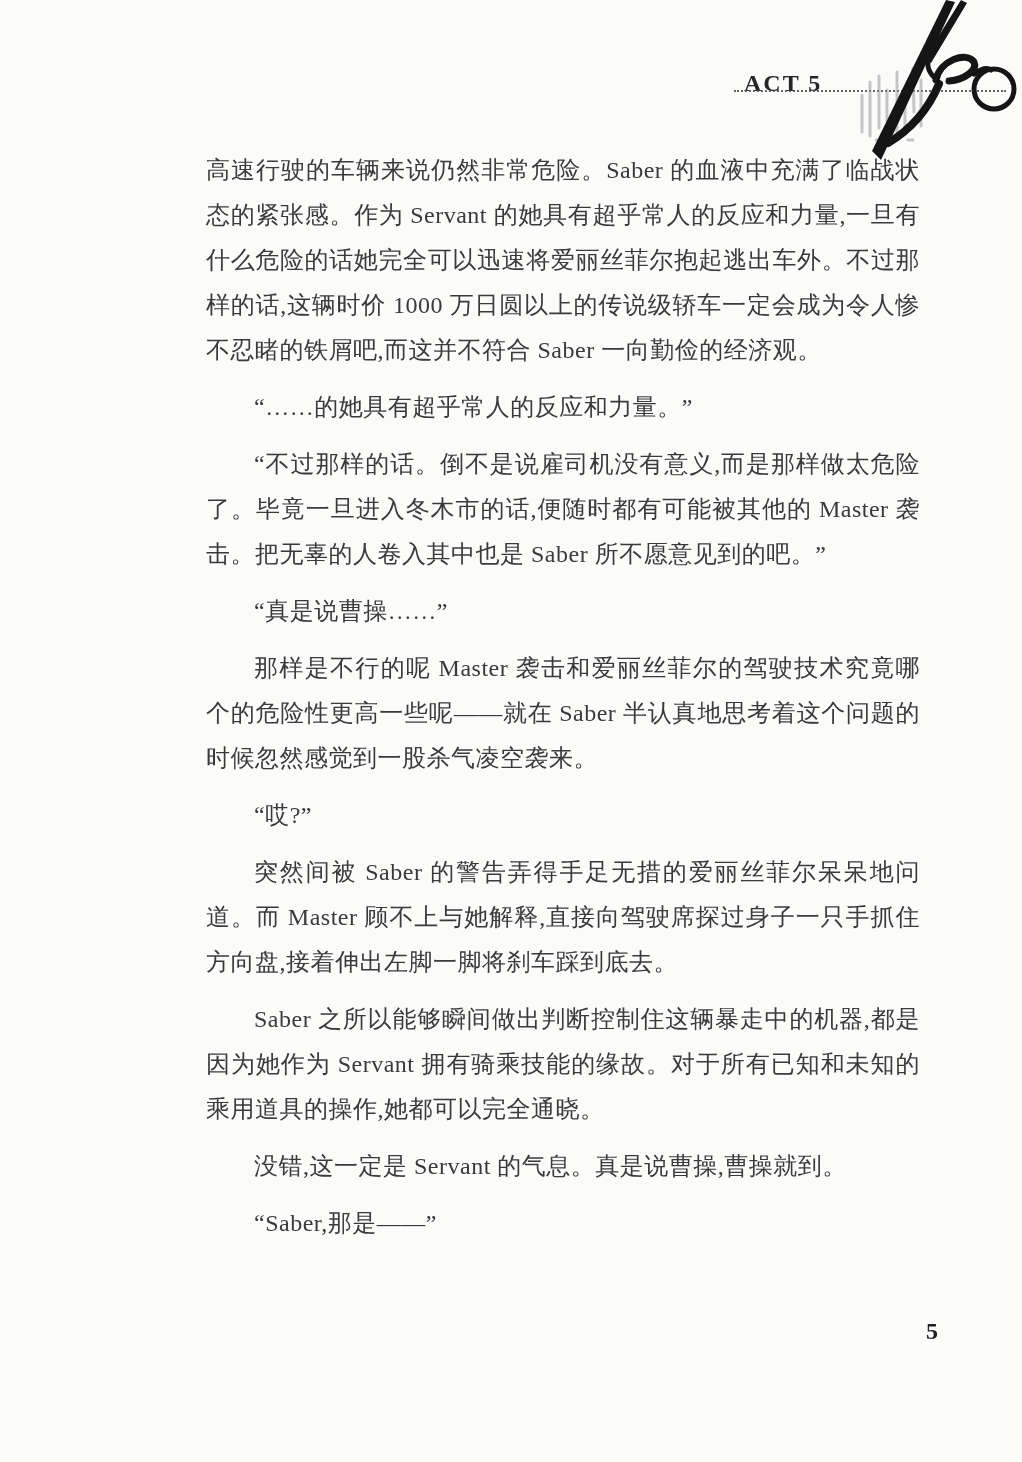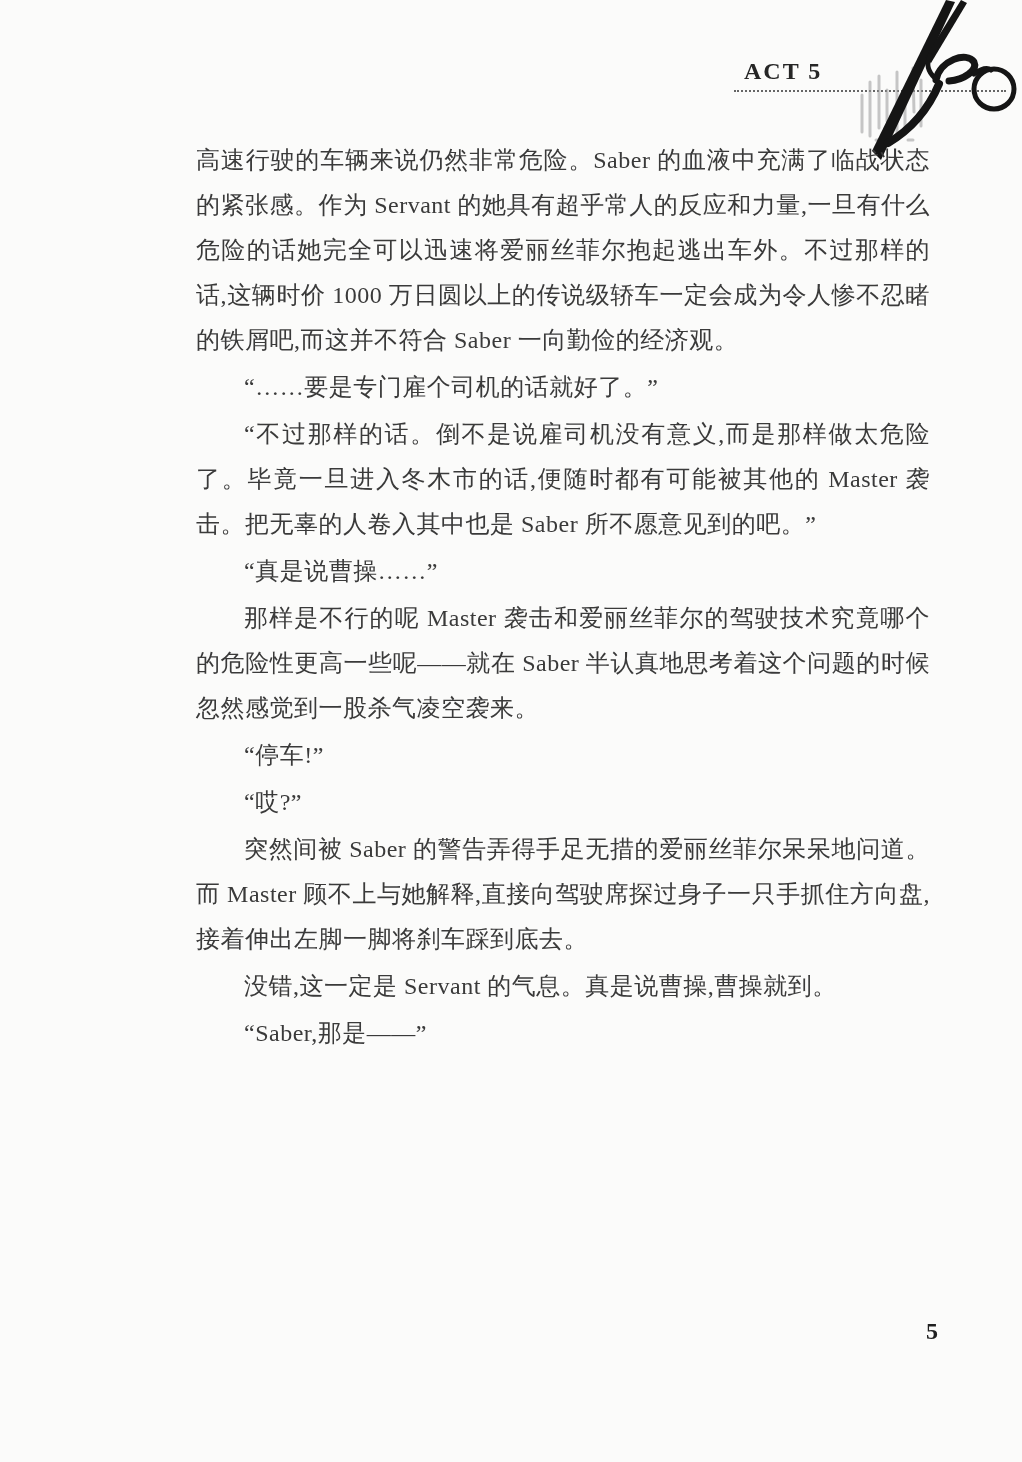--- a/index.html
+++ b/index.html
@@ -12,21 +12,21 @@
     width: 1022px;
     height: 1462px;
     background: #fbfbfa;
     overflow: hidden;
     font-family: "Liberation Serif", "DejaVu Serif", serif;
   }
   
   .act-label {
     position: absolute;
     left: 744px;
-    top: 58px;
+    top: 70px;
     font-size: 24px;
     font-weight: bold;
     letter-spacing: 2px;
     color: #262626;
   }
   .header-rule {
     position: absolute;
     left: 734px;
     top: 90px;
     width: 272px;
@@ -47,21 +47,21 @@
     left: 194px;
     top: 136px;
     width: 738px;
     font-size: 24px;
     line-height: 45px;
     text-align: justify;
     color: #3a3a3a;
     letter-spacing: 0.5px;
   }
   .body-text p {
-    margin: 2px;
+    margin: 12px;
     text-indent: 2em;
   }
   .body-text p.no-indent {
     text-indent: 0;
   }
   
   .page-number {
     position: absolute;
     left: 912px;
     top: 1318px;
@@ -103,26 +103,26 @@
       <path d="M112,56 C108,64 110,72 117,78" stroke-width="5"></path>
       <path d="M118,80 C122,60 149,51 156,62 C160,70 146,80 131,81" stroke-width="7"></path>
       <path d="M121,84 C110,110 92,130 70,143" stroke-width="8"></path>
       <path d="M156,74 C163,69 169,67 173,70" stroke-width="5"></path>
       <circle cx="176" cy="89" r="20" stroke-width="5"></circle>
     </g>
   </svg>
 
   <div class="body-text">
     <p class="no-indent">高速行驶的车辆来说仍然非常危险。Saber 的血液中充满了临战状态的紧张感。作为 Servant 的她具有超乎常人的反应和力量,一旦有什么危险的话她完全可以迅速将爱丽丝菲尔抱起逃出车外。不过那样的话,这辆时价 1000 万日圆以上的传说级轿车一定会成为令人惨不忍睹的铁屑吧,而这并不符合 Saber 一向勤俭的经济观。</p>
-    <p>“……要是专门雇个司机的话就好了。”</p>
+    <p>“……的她具有超乎常人的反应和力量。”</p>
     <p>“不过那样的话。倒不是说雇司机没有意义,而是那样做太危险了。毕竟一旦进入冬木市的话,便随时都有可能被其他的 Master 袭击。把无辜的人卷入其中也是 Saber 所不愿意见到的吧。”</p>
     <p>“真是说曹操……”</p>
     <p>那样是不行的呢 Master 袭击和爱丽丝菲尔的驾驶技术究竟哪个的危险性更高一些呢——就在 Saber 半认真地思考着这个问题的时候忽然感觉到一股杀气凌空袭来。</p>
-    <p>“停车!”</p>
     <p>“哎?”</p>
     <p>突然间被 Saber 的警告弄得手足无措的爱丽丝菲尔呆呆地问道。而 Master 顾不上与她解释,直接向驾驶席探过身子一只手抓住方向盘,接着伸出左脚一脚将刹车踩到底去。</p>
+    <p>Saber 之所以能够瞬间做出判断控制住这辆暴走中的机器,都是因为她作为 Servant 拥有骑乘技能的缘故。对于所有已知和未知的乘用道具的操作,她都可以完全通晓。</p>
     <p>没错,这一定是 Servant 的气息。真是说曹操,曹操就到。</p>
     <p>“Saber,那是——”</p>
   </div>
 
   <div class="page-number">5</div>
 
 </div>
 
 </body></html>

